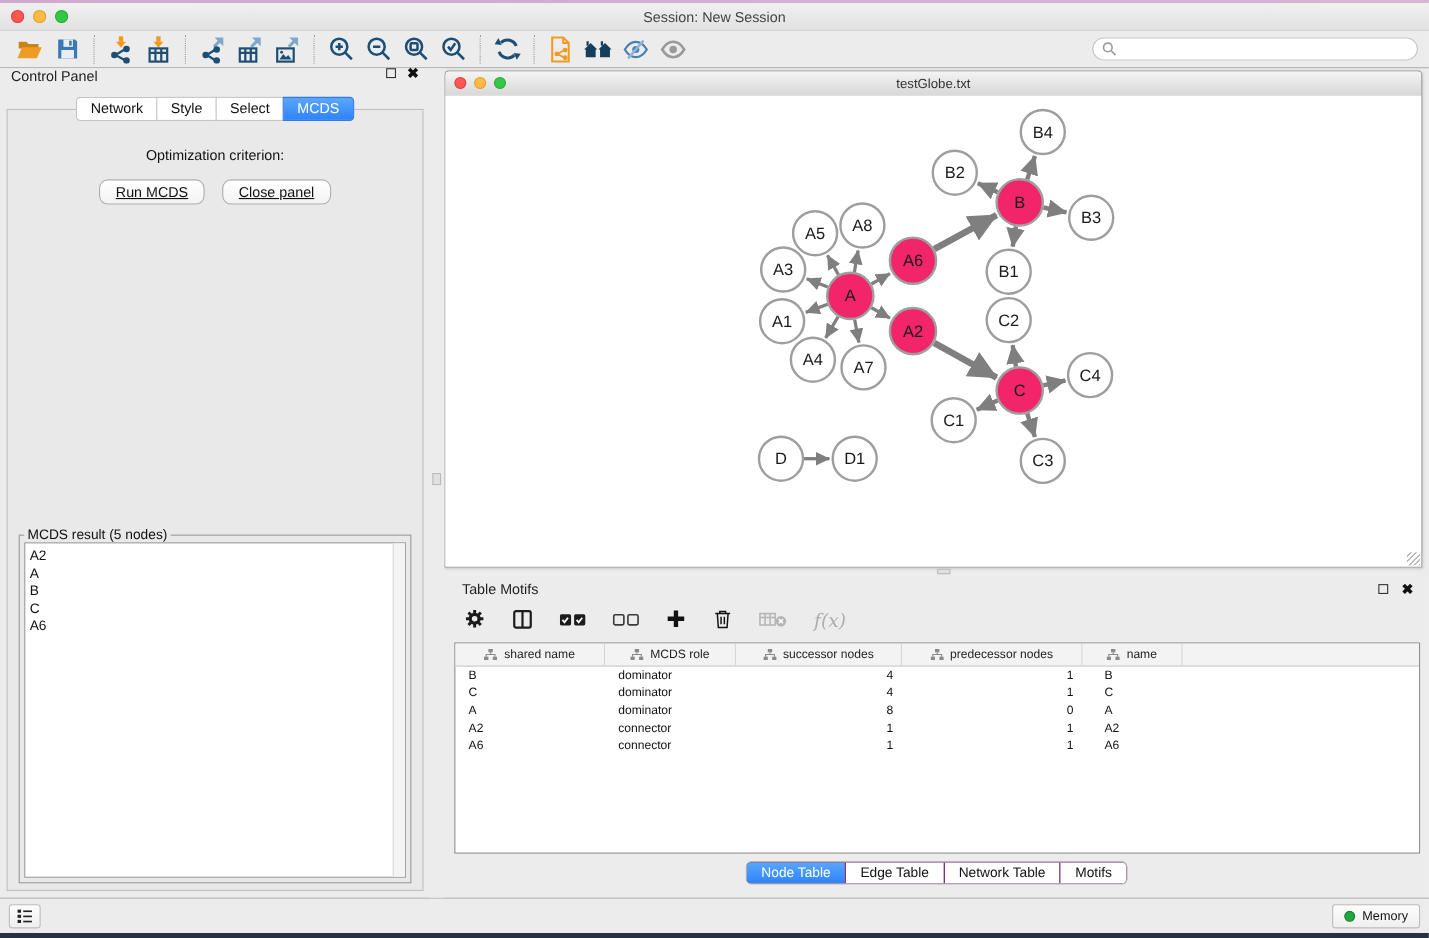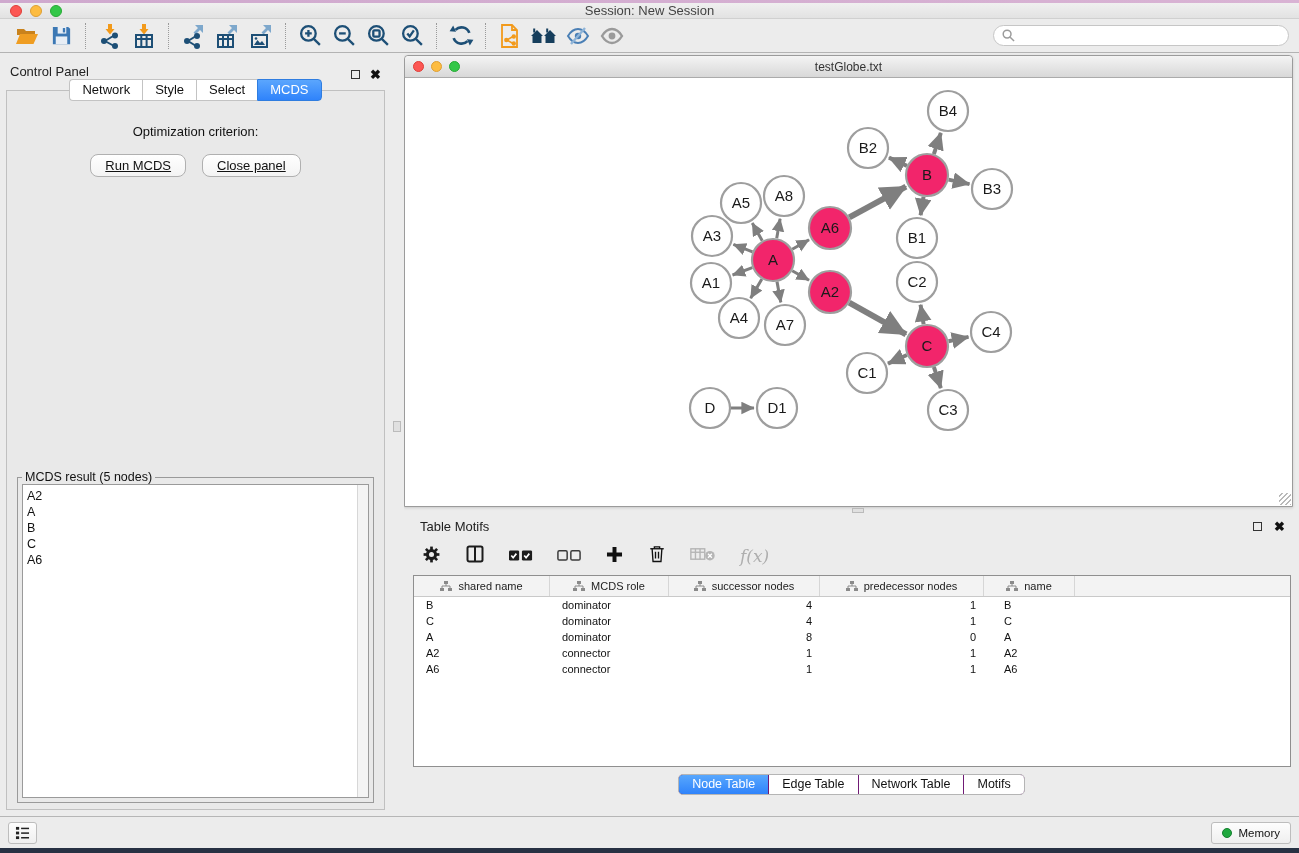--- a/index.html
+++ b/index.html
@@ -6,41 +6,41 @@
   html,body { width:1299px; height:853px; }
   body { font-family:"Liberation Sans",sans-serif; background:#ececec; position:relative; overflow:hidden; }
 
   
   #wall-top { position:absolute; top:0; left:0; right:0; height:3px; background:linear-gradient(90deg,#cfa9ce,#d9b3d4); }
   #wall-bottom { position:absolute; bottom:0; left:0; right:0; height:5px; background:#273143; }
 
   #app { position:absolute; top:3px; left:0; right:0; bottom:5px; display:flex; flex-direction:column; background:#ececec; }
 
   
-  #titlebar { height:16px; background:linear-gradient(#f0f0f0,#e2e2e2); display:flex; align-items:center; position:relative; border-bottom:1px solid #d0d0d0; }
+  #titlebar { height:25px; background:linear-gradient(#f0f0f0,#e2e2e2); display:flex; align-items:center; position:relative; border-bottom:1px solid #d0d0d0; }
   .lights { display:flex; gap:8px; margin-left:10px; }
   .light { width:12px; height:12px; border-radius:50%; }
   .light.red { background:#fc5753; border:1px solid #df3e39; }
   .light.yellow { background:#fdbc40; border:1px solid #de9f34; }
   .light.green { background:#33c748; border:1px solid #27aa35; }
   #win-title { position:absolute; left:0; right:0; text-align:center; font-size:13px; color:#444; }
 
   
   #toolbar { height:34px; display:flex; align-items:center; padding:0 10px; border-bottom:1px solid #b3b3b3; background:#ececec; }
   .tbtn { width:34px; height:30px; display:flex; align-items:center; justify-content:center; }
   .tsep { height:26px; border-left:1px dotted #9a9a9a; margin:0 7px; }
   #search-field { margin-left:auto; width:296px; height:21px; background:#fff; border:1px solid #c6c6c6; border-radius:11px; display:flex; align-items:center; padding:0 8px; }
   #search-field input { border:none; outline:none; flex:1; font-size:12px; background:transparent; margin-left:5px; color:#333; }
 
   
   #main { flex:1; display:flex; min-height:0; }
 
   
   #control-panel { width:391px; display:flex; flex-direction:column; background:#ececec; }
-  .panel-header { height:26px; display:flex; align-items:flex-end; padding:0 10px; }
+  .panel-header { height:26px; display:flex; align-items:flex-start; padding:0 10px; }
   .panel-title { font-size:13px; color:#222; }
   .panel-header .winctl { margin-left:auto; display:flex; gap:10px; align-items:center; }
   .float-box { width:9px; height:9px; border:1.5px solid #333; display:inline-block; }
   .close-x { font-size:13px; font-weight:bold; color:#111; line-height:9px; }
 
   .cp-tabs { display:flex; justify-content:center; position:relative; z-index:2; }
   .cp-tab { font-size:13px; color:#111; background:#fff; border:1px solid #c3c3c3; border-right:none; padding:2px 12px 3px; }
   .cp-tab:first-child { border-radius:4px 0 0 4px; }
   .cp-tab:last-child { border-right:1px solid #c3c3c3; border-radius:0 4px 4px 0; }
   .cp-tab.active { background:linear-gradient(#5ba6fd,#2f83fb); color:#fff; border-color:#2f7de0; }

